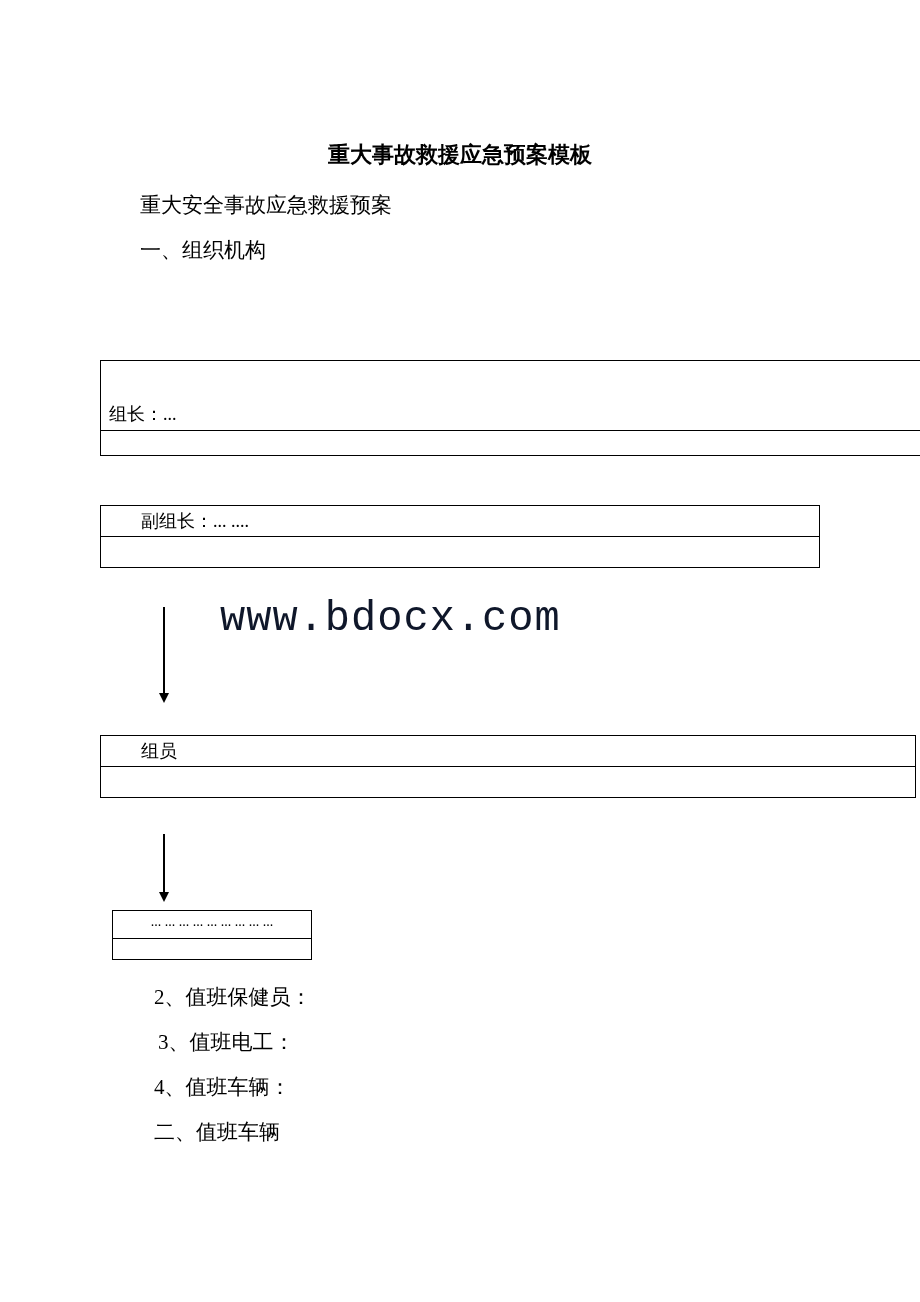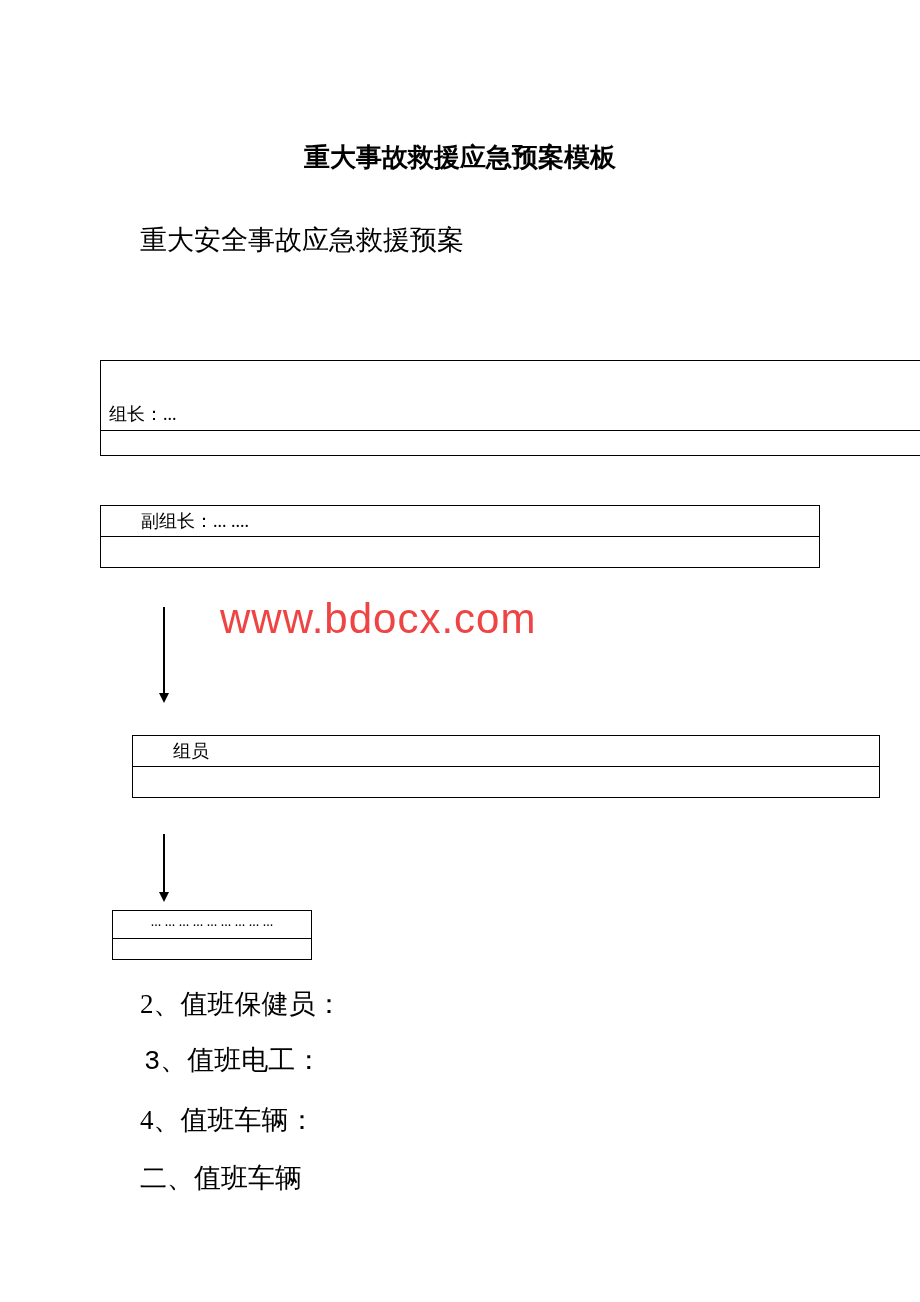--- a/index.html
+++ b/index.html
@@ -16,26 +16,26 @@
       color: #000000;
     }
     .page {
       position: relative;
       width: 100%;
       height: 100%;
       padding-top: 140px;
     }
     .title {
       text-align: center;
-      font-size: 26px;
+      font-size: 22px;
       font-weight: bold;
-      margin-bottom: 36px;
+      margin-bottom: 13px;
     }
     .indent-text {
-      font-size: 27px;
+      font-size: 21px;
       padding-left: 140px;
       line-height: 2.15;
     }
     .box-wide {
       position: absolute;
       border: 1px solid #000;
       font-size: 18px;
       background: #fff;
     }
     .box-inner-row {
@@ -58,33 +58,34 @@
       position: absolute;
       width: 0;
       height: 0;
       border-left: 5px solid transparent;
       border-right: 5px solid transparent;
       border-top: 10px solid #000;
     }
     .watermark {
       position: absolute;
       font-size: 42px;
-      color: #ef4444;
-      font-family: Liberation Sans, sans-serif;
+      color: #0f172a;
+      font-family: Liberation Mono, monospace;
       letter-spacing: 1px;
       z-index: 0;
     }
   </style>
 </head>
 <body>
 
 <div class="page">
   <h1 class="title">重大事故救援应急预案模板</h1>
 
   <div class="indent-text">重大安全事故应急救援预案</div>
+  <div class="indent-text">一、组织机构</div>
 
   <div class="arrow" style="left:163px; top:362px;">
     <div class="arrow-line" style="width:2px; height:56px; left:0; top:0;"></div>
     <div class="arrow-head" style="left:-4px; top:54px;"></div>
   </div>
 
   <div class="box-wide" style="left:100px; top:360px; width:824px;">
     <div class="box-inner-row" style="min-height:70px; align-items:flex-end; padding-bottom:4px;">
       <span>组长：...</span>
     </div>
@@ -98,38 +99,38 @@
     <div class="box-empty-row" style="min-height:30px;"></div>
   </div>
 
   <div class="watermark" style="left:220px; top:595px;">www.bdocx.com</div>
 
   <div class="arrow" style="left:163px; top:607px;">
     <div class="arrow-line" style="width:2px; height:88px; left:0; top:0;"></div>
     <div class="arrow-head" style="left:-4px; top:86px;"></div>
   </div>
 
-  <div class="box-wide" style="left:100px; top:735px; width:748px;margin-left:32px;">
+  <div class="box-wide" style="left:100px; top:735px; width:816px;">
     <div class="box-inner-row" style="padding-left:40px;">
       <span>组员</span>
     </div>
     <div class="box-empty-row" style="min-height:30px;"></div>
   </div>
 
   <div class="arrow" style="left:163px; top:834px;">
     <div class="arrow-line" style="width:2px; height:60px; left:0; top:0;"></div>
     <div class="arrow-head" style="left:-4px; top:58px;"></div>
   </div>
 
   <div class="box-wide" style="left:112px; top:910px; width:200px;">
     <div class="box-inner-row" style="justify-content:center; font-size:14px;">
       <span>... ... ... ... ... ... ... ... ...</span>
     </div>
     <div class="box-empty-row" style="min-height:20px;"></div>
   </div>
 
-  <div style="position:absolute; left:0; top:975px; width:100%;">
+  <div style="position:absolute; left:0; top:975px; width:100%;padding-left:14px;">
     <div class="indent-text">2、值班保健员：</div>
-    <div class="indent-text" style="padding-left:144px;font-family:Liberation Mono, monospace;">3、值班电工：</div>
+    <div class="indent-text" style="padding-left:144px;">3、值班电工：</div>
     <div class="indent-text">4、值班车辆：</div>
     <div class="indent-text">二、值班车辆</div>
   </div>
 </div>
 
 </body></html>

